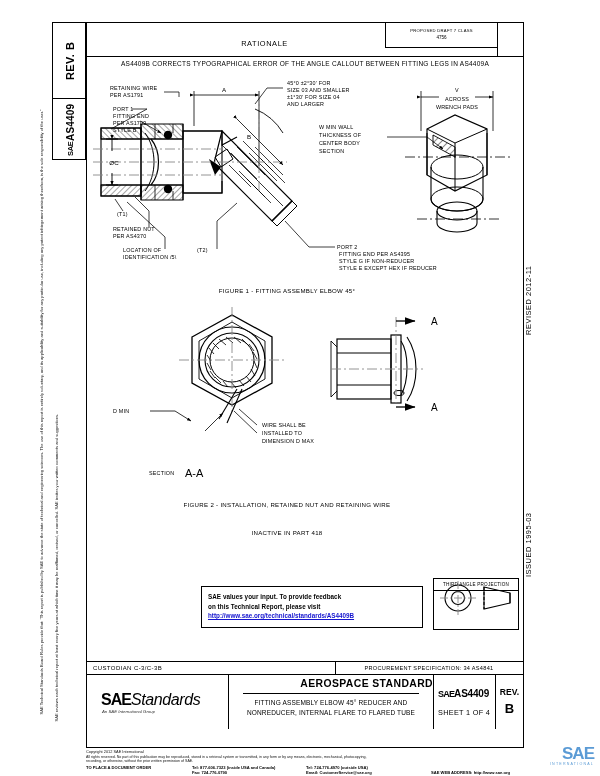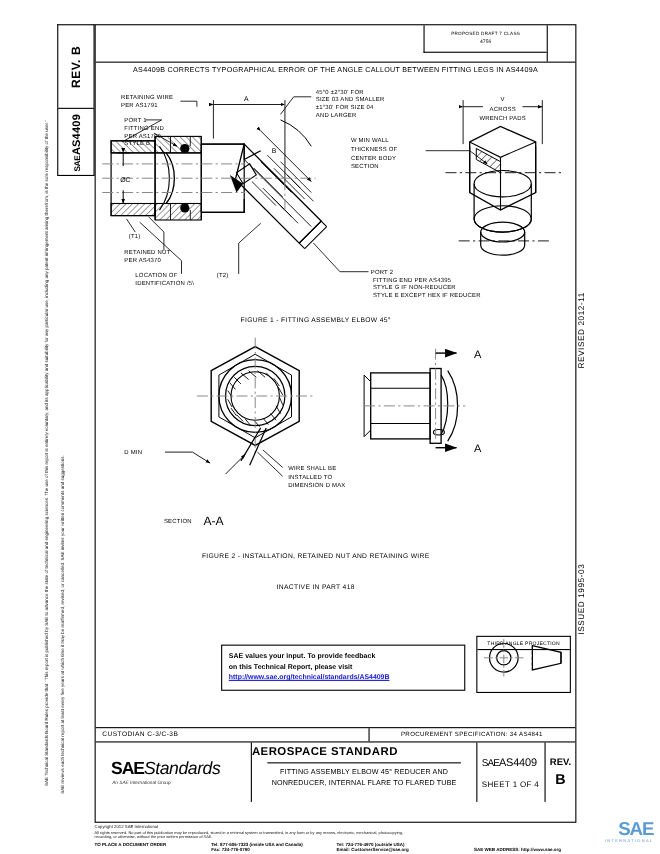--- a/index.html
+++ b/index.html
@@ -233,39 +233,39 @@
   .sae-sub {
     position: absolute; left: 15px; top: 34px;
     font-size: 4.3px; font-style: italic; color: #333;
   }
   #tb-title {
     position: absolute; left: 142px; top: 0; width: 205px; height: 100%;
     border-right: 1.1px solid #000;
   }
   #tb-std-name {
     position: absolute; left: 0; top: 3px; width: 100%;
-    text-align: left;
+    text-align: right;
     font-size: 10.4px; font-weight: bold; letter-spacing: 0.4px;
   }
   #tb-rule {
     position: absolute; left: 14px; right: 14px; top: 18px;
     border-top: 1.2px solid #000;
   }
   #tb-desc {
     position: absolute; left: 0; top: 23px; width: 100%;
     text-align: center;
     font-size: 6.5px; line-height: 10px; letter-spacing: 0.15px;
   }
   #tb-num {
     position: absolute; left: 347px; top: 0; width: 62px; height: 100%;
     border-right: 1.1px solid #000;
   }
   #tb-num .n1 {
     position: absolute; left: 4px; top: 13px;
-    font-size: 10px; font-weight: normal; letter-spacing: -0.2px; text-align: center;
+    font-size: 10px; font-weight: bold; letter-spacing: -0.2px; text-align: center;
   }
   #tb-num .n1 .sae-s { font-size: 9px; letter-spacing: -0.8px; }
   #tb-num .n2 {
     position: absolute; left: 4px; top: 33px;
     font-size: 7.3px; letter-spacing: 0.3px;
   }
   #tb-rev {
     position: absolute; left: 409px; top: 0; right: 0; height: 100%;
   }
   #tb-rev .r1 {
@@ -336,20 +336,21 @@
       <div class="vtext">REVISED 2012-11</div>
     </div>
     <div class="date-v" id="iss-date">
       <div class="vtext">ISSUED 1995-03</div>
     </div>
   </div>
 
   <div id="frame">
 
     <div id="rationale-row">
+      <div id="rationale-title">RATIONALE</div>
       <div id="form-box">
         <div class="l1">PROPOSED DRAFT 7 CLASS</div>
         <div class="l2">4756</div>
       </div>
       <div id="rev-tickbox"></div>
     </div>
     <div id="rationale-text">AS4409B CORRECTS TYPOGRAPHICAL ERROR OF THE ANGLE CALLOUT BETWEEN FITTING LEGS IN AS4409A</div>
 
     <div id="canvas">
       <svg width="438" height="540" viewBox="0 0 438 540" xmlns="http://www.w3.org/2000/svg">

